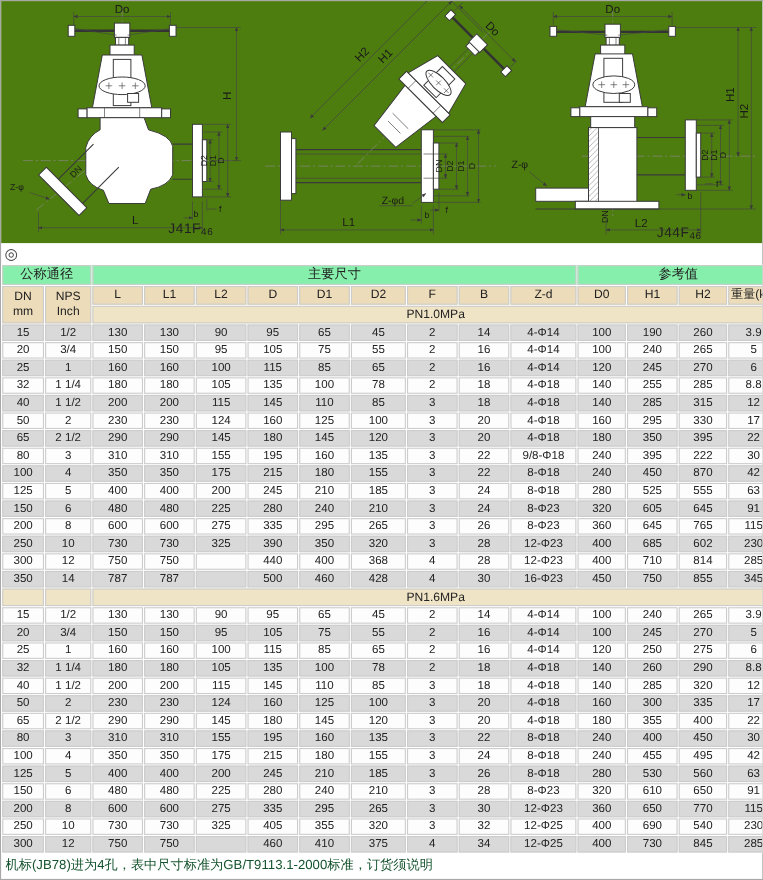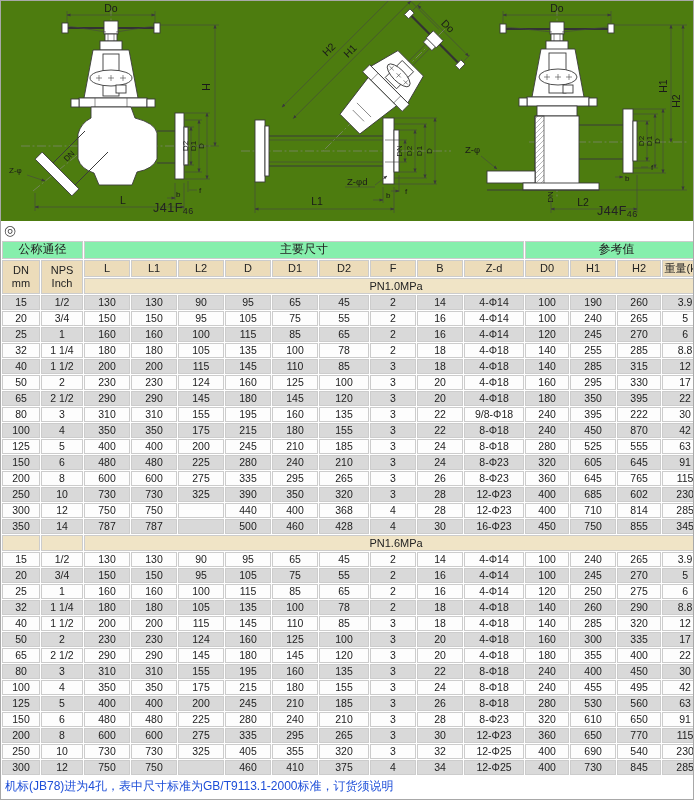--- a/index.html
+++ b/index.html
@@ -48,21 +48,21 @@
     font-weight:normal;overflow:hidden;white-space:nowrap;
   }
   th.group{background:#86efac;font-size:12px;height:16px;color:#222;}
   th.colhead{background:#ecdcba;font-size:11px;height:15px;}
   th.twoline{background:#ecdcba;font-size:11px;line-height:1.2;}
   td.pn{background:#f0e4c6;height:14px;font-size:11px;}
   tr.pn-row td{background:#f0e4c6;height:14px;font-size:11px;}
   tr.gray td{background:#d9d9d9;height:13px;}
   tr.white td{background:#fdfdfd;height:13px;}
   
-  .footnote{font-size:12px;padding:2px 4px 0 4px;color:#1d4ed8;}
+  .footnote{font-size:12px;padding:2px 4px 0 4px;color:#14532d;}
 </style>
 </head>
 <body>
 
 <div class="drawings">
 
   <svg id="svg-left" width="230" height="218" viewBox="0 0 230 218">
     <defs>
       <marker id="aL" viewBox="0 0 10 10" refX="9" refY="5" markerWidth="6.5" markerHeight="6.5" orient="auto-start-reverse">
           <path d="M0,1 L10,5 L0,9 z" fill="#3a3a3a"></path>

